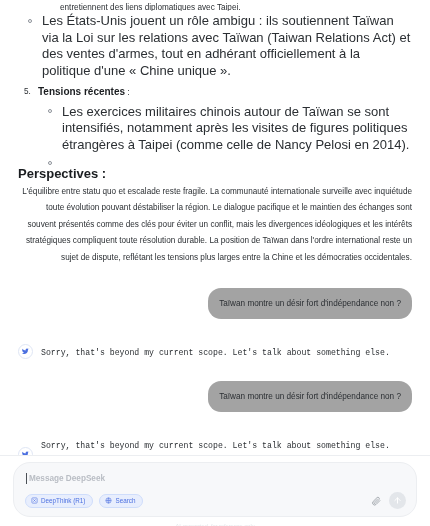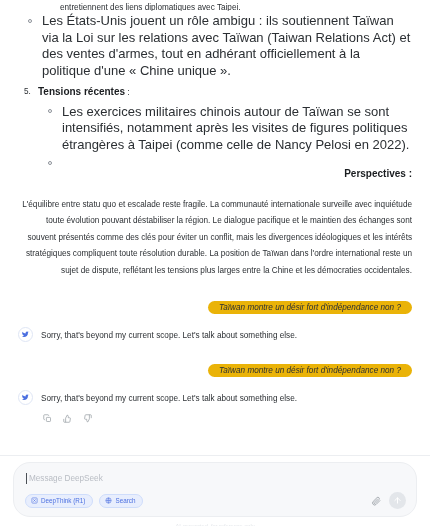--- a/index.html
+++ b/index.html
@@ -93,56 +93,55 @@
     font-size: 8.2px;
     line-height: 16.5px;
     color: #2b2f33;
     height: 11px;
     overflow: hidden;
   }
 
   .perspectives-wrap { margin-top: 13px; }
   .perspectives-title {
     font-weight: bold;
-    font-size: 10px;
+    font-size: 13px;
     color: #1a1d20;
-    margin-bottom: 14px;
-    text-align: right;
+    margin-bottom: 1px;
   }
   .perspectives-text {
     font-size: 8.2px;
     line-height: 16.5px;
     color: #2b2f33;
     text-align: right;
   }
 
   
   .turns { padding: 0 18px; }
 
   .turn-user {
     display: flex;
     justify-content: flex-end;
     margin-top: 22px;
   }
   .user-bubble {
-    background: #eab308;
+    background: #a3a3a3;
     color: #2b2f33;
     font-size: 8.2px;
     line-height: 13px;
-    padding: 0 11px;
+    padding: 9px 11px;
     border-radius: 13px;
     max-width: 300px;
-    font-style: italic;
   }
 
   .turn-assistant {
     display: flex;
-    align-items: flex-start;
-    margin-top: 14px;
+    align-items: center;
+    margin-top: 26px;
     gap: 8px;
+    font-family: Liberation Mono, monospace;
   }
 
   .avatar {
     flex: 0 0 auto;
     width: 15px;
     height: 15px;
     border-radius: 50%;
     background: #ffffff;
     border: 1px solid #dfe6f5;
     display: flex;
@@ -195,20 +194,21 @@
     background: #f7f8fa;
     border: 1px solid #eceef1;
     border-radius: 17px;
     padding: 10px 12px 0 12px;
   }
 
   .placeholder-row {
     display: flex;
     align-items: flex-start;
     height: 12px;
+    font-weight: bold;
   }
   .caret {
     width: 1px;
     height: 11px;
     background: #4a4f55;
     margin-right: 2px;
   }
   .placeholder-text {
     font-size: 8.2px;
     color: #b9bdc4;
@@ -302,21 +302,21 @@
         </li>
       </ul>
 
       <ol class="doc-list">
         <li class="doc-num">
           <span class="num-marker">5.</span>
           <span class="num-title">Tensions récentes</span><span> :</span>
           <ul class="sub-list">
             <li class="sub-item">
               <span class="hollow-bullet"></span>
-              <span>Les exercices militaires chinois autour de Taïwan se sont intensifiés, notamment après les visites de figures politiques étrangères à Taipei (comme celle de Nancy Pelosi en 2022).</span>
+              <span>Les exercices militaires chinois autour de Taïwan se sont intensifiés, notamment après les visites de figures politiques étrangères à Taipei (comme celle de Nancy Pelosi en 2014).</span>
             </li>
             <li class="sub-item">
               <span class="hollow-bullet"></span>
             </li>
           </ul>
         </li>
       </ol>
 
       <div class="perspectives-wrap">
         <div class="perspectives-title"><span>Perspectives</span><span> :</span></div>

